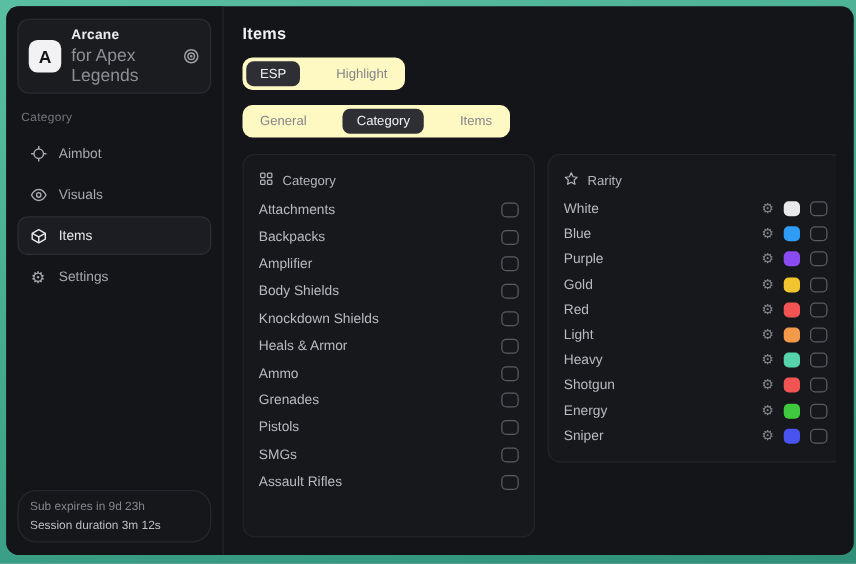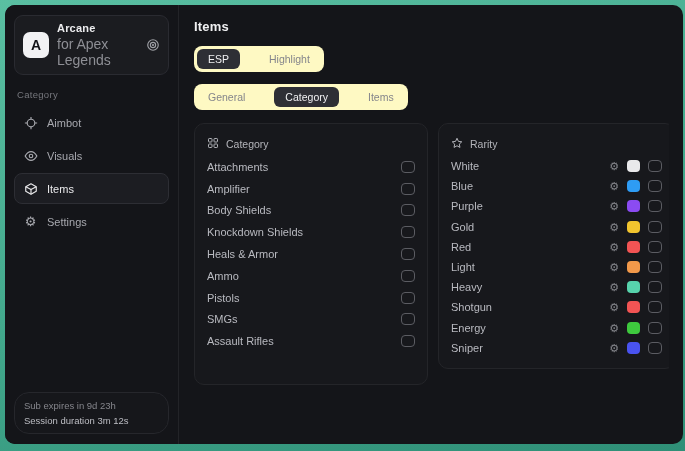--- a/index.html
+++ b/index.html
@@ -178,37 +178,45 @@
             </svg>
           </span>
           <span>Category</span>
         </div>
         <div id="category-rows">
             <div class="row">
               <span class="row-label">Attachments</span>
               <span class="checkbox"></span>
             </div>
             <div class="row">
+              <span class="row-label">Backpacks</span>
+              <span class="checkbox"></span>
+            </div>
+            <div class="row">
               <span class="row-label">Amplifier</span>
               <span class="checkbox"></span>
             </div>
             <div class="row">
               <span class="row-label">Body Shields</span>
               <span class="checkbox"></span>
             </div>
             <div class="row">
               <span class="row-label">Knockdown Shields</span>
               <span class="checkbox"></span>
             </div>
             <div class="row">
               <span class="row-label">Heals &amp; Armor</span>
               <span class="checkbox"></span>
             </div>
             <div class="row">
               <span class="row-label">Ammo</span>
+              <span class="checkbox"></span>
+            </div>
+            <div class="row">
+              <span class="row-label">Grenades</span>
               <span class="checkbox"></span>
             </div>
             <div class="row">
               <span class="row-label">Pistols</span>
               <span class="checkbox"></span>
             </div>
             <div class="row">
               <span class="row-label">SMGs</span>
               <span class="checkbox"></span>
             </div>

